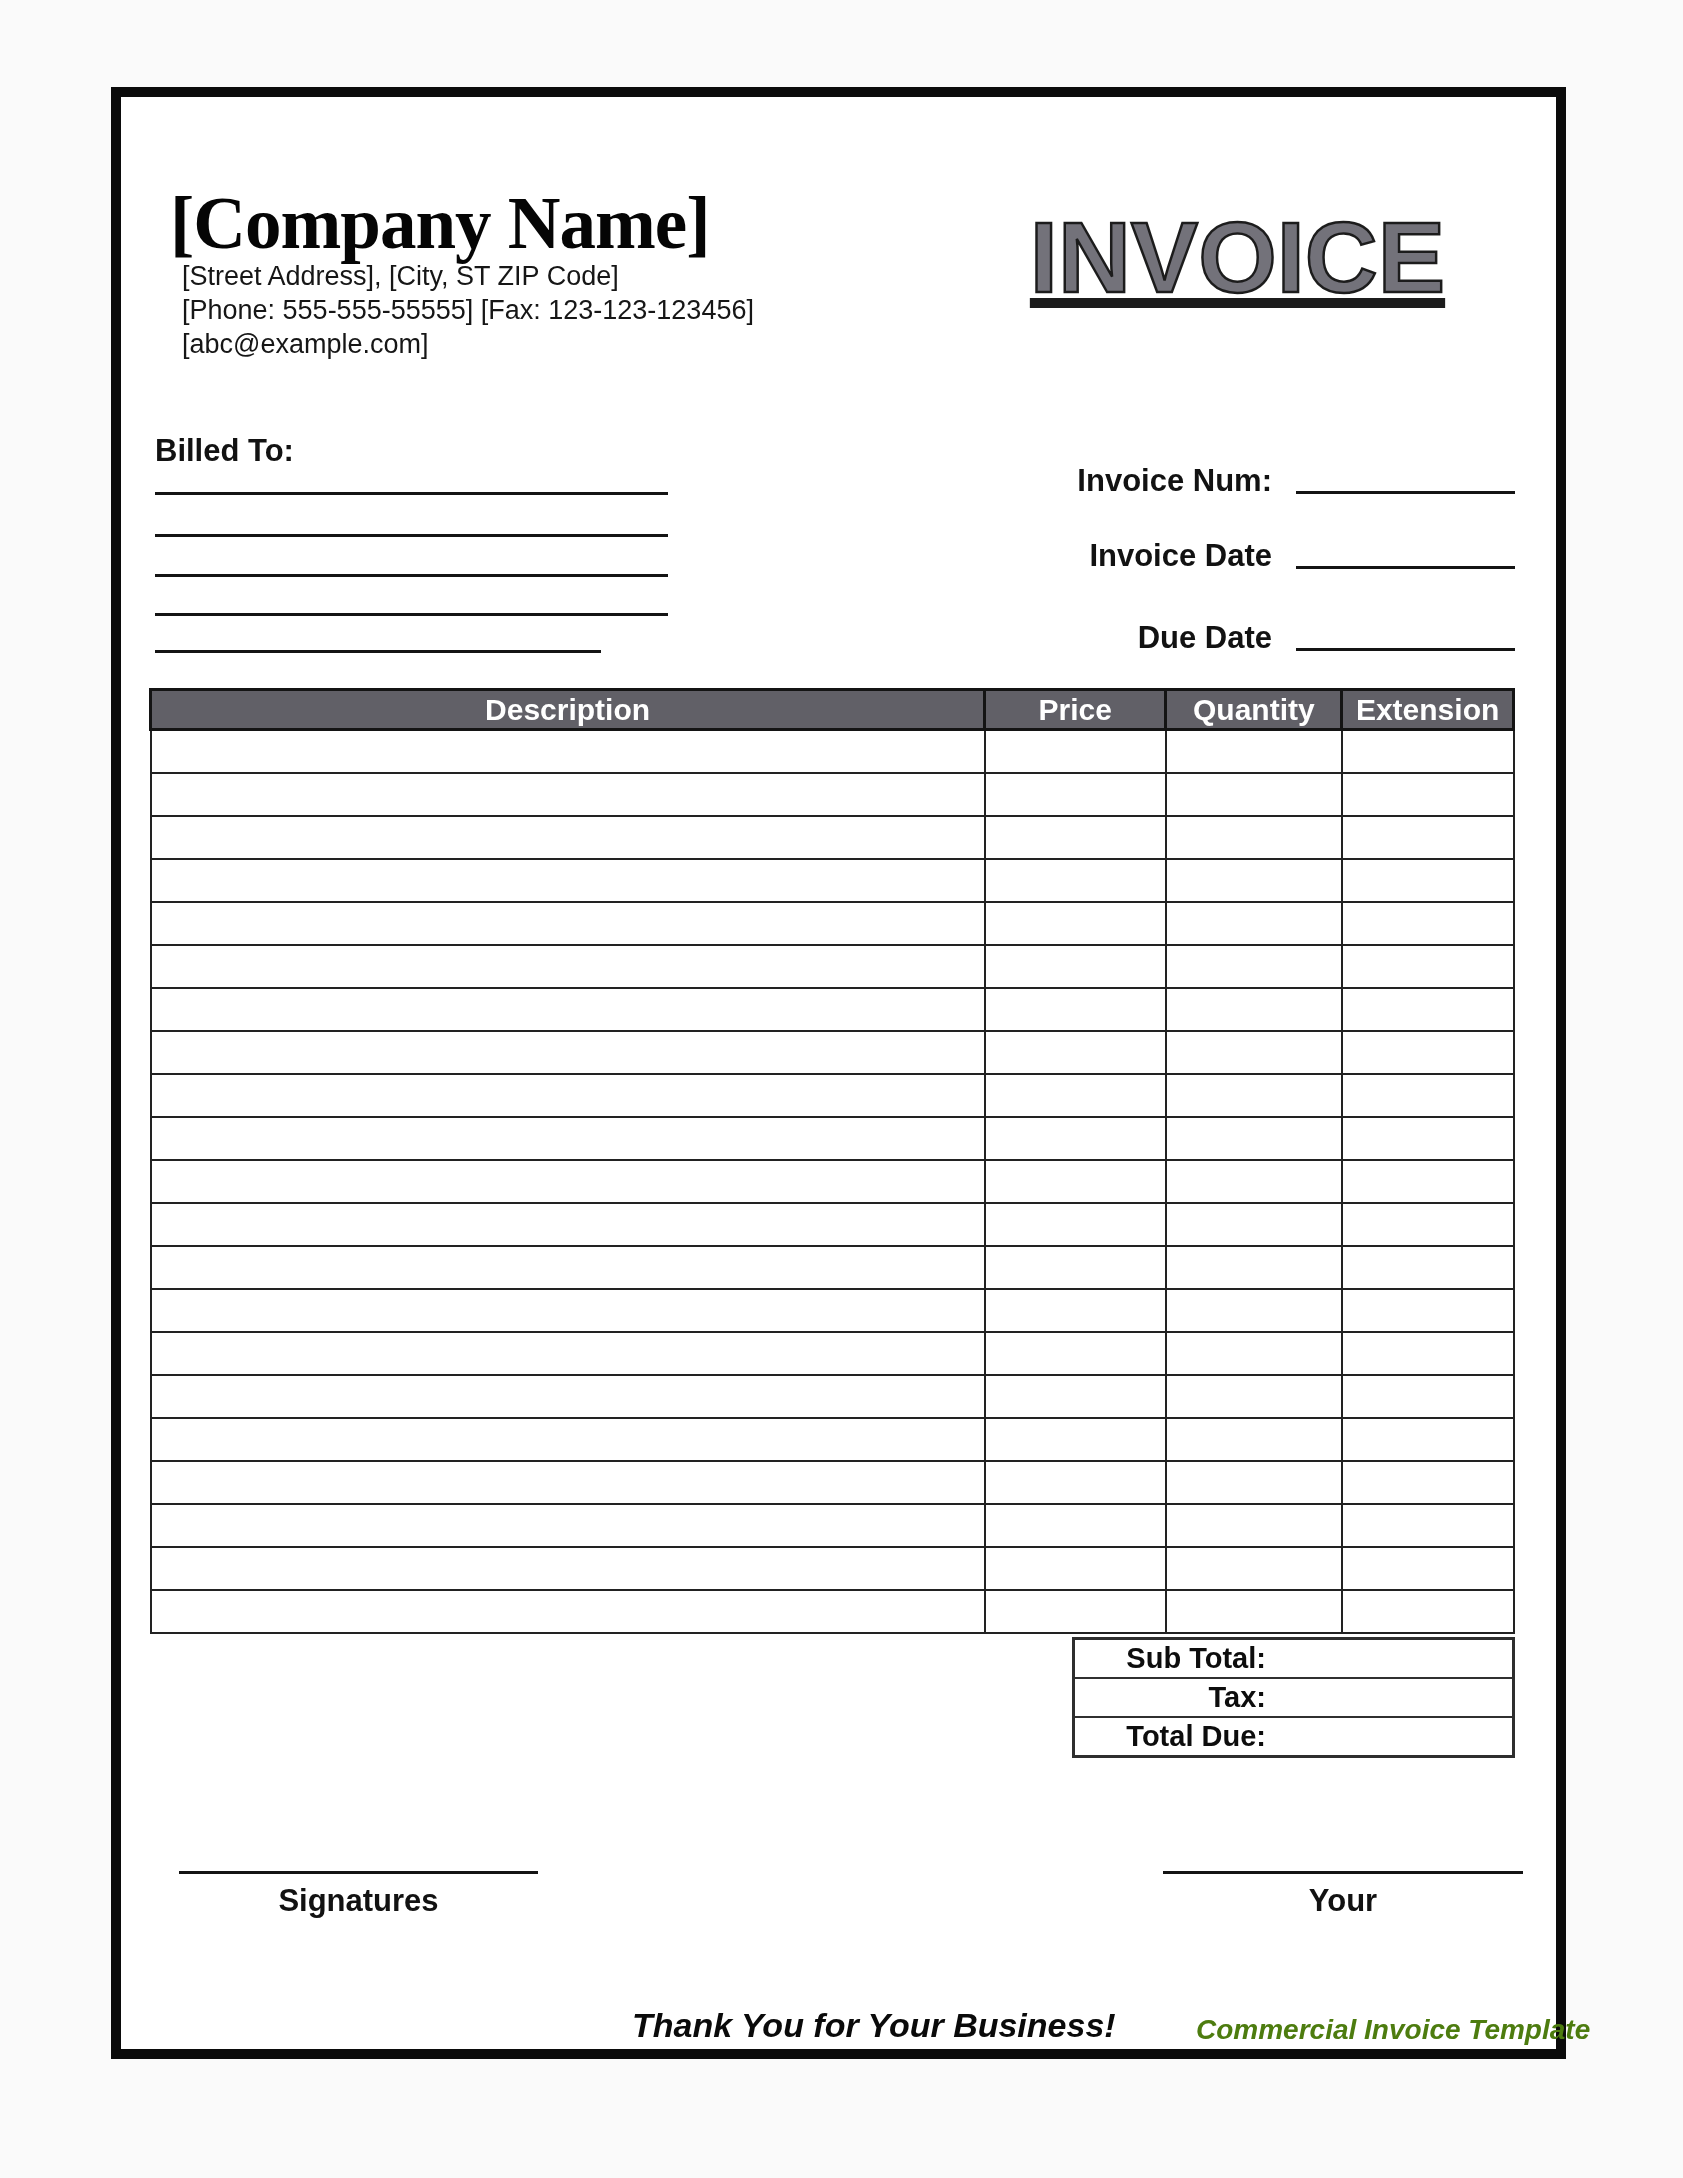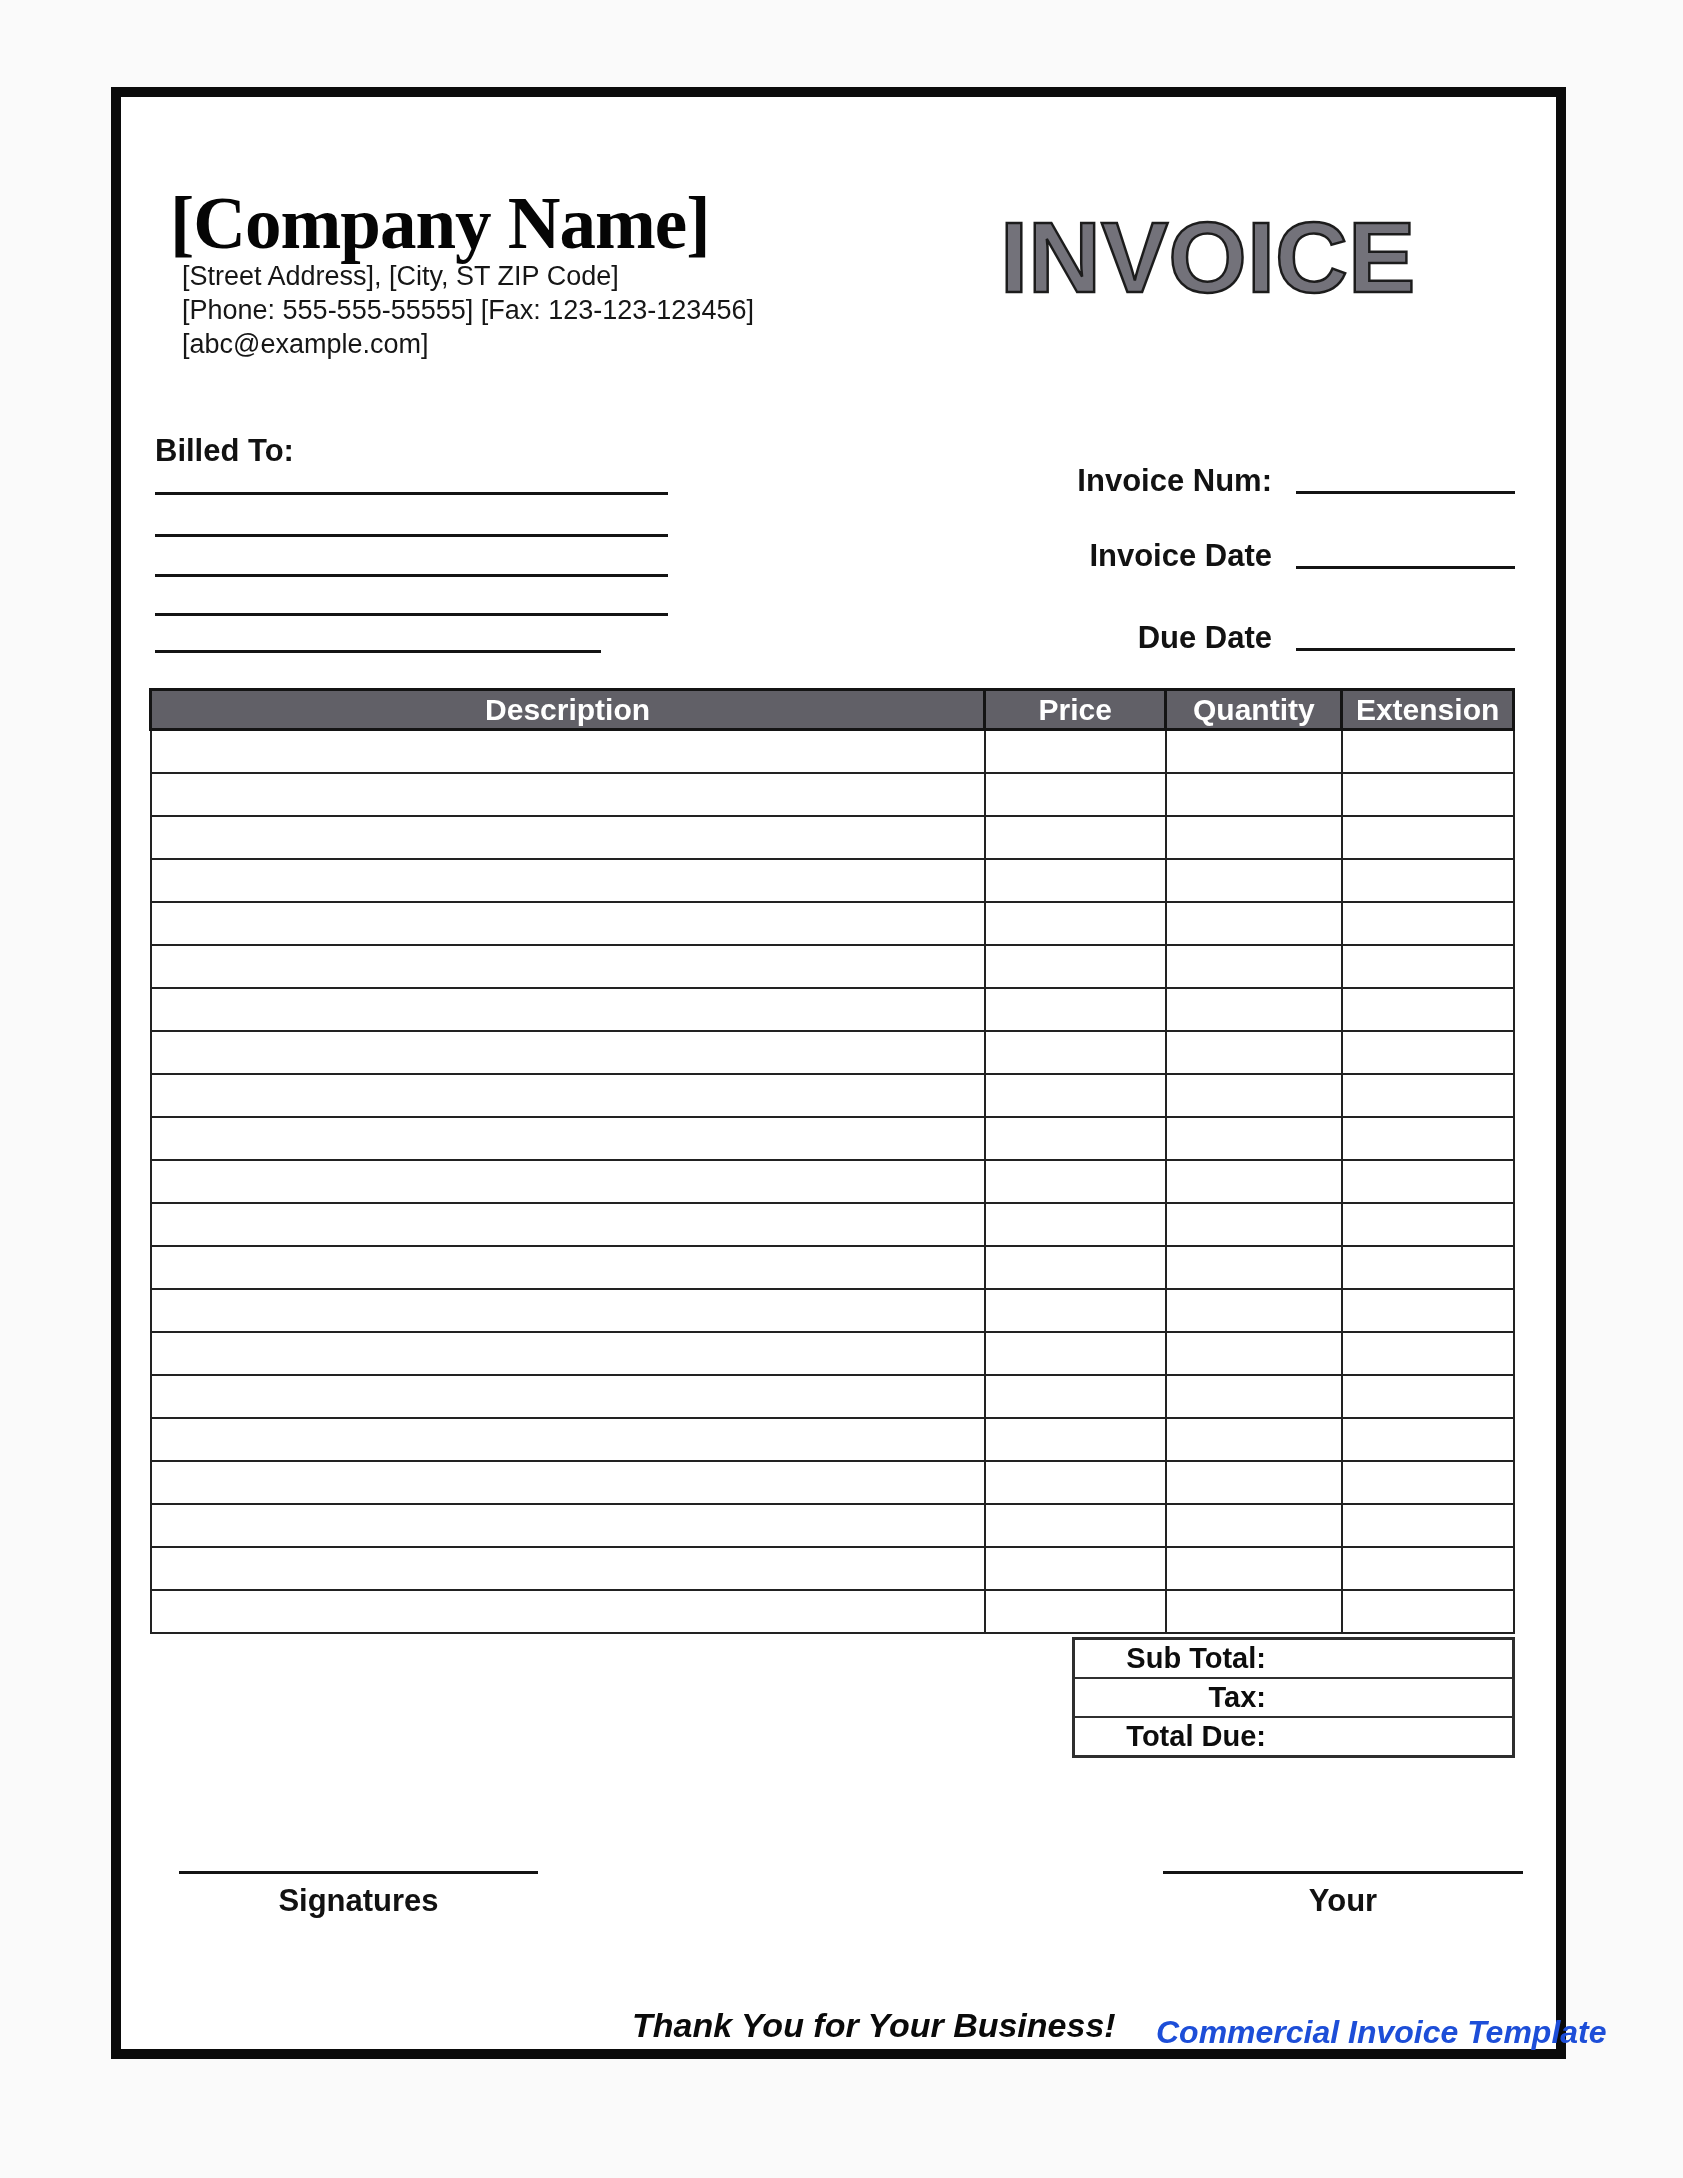--- a/index.html
+++ b/index.html
@@ -20,23 +20,23 @@
     font-family:"Liberation Serif",serif;font-weight:bold;
     font-size:73px;line-height:75px;letter-spacing:-1px;color:#050505;
   }
   .company-address{
     position:absolute;left:182px;top:259px;
     font-size:27px;line-height:34px;color:#161616;
   }
   
   .invoice-title{
     position:absolute;left:1000px;top:208px;width:475px;
-    font-size:101px;line-height:99px;font-weight:bold;
+    font-size:101px;line-height:99px;font-weight:bold;text-align:center;
     color:var(--invoice-title-gray,#73727a);
-    -webkit-text-stroke:2.5px #1c1c1c;letter-spacing:0px;
+    -webkit-text-stroke:2.5px #1c1c1c;letter-spacing:0px;text-decoration:underline;
   }
   
   .billed-to-label{position:absolute;left:155px;top:433px;font-size:31px;font-weight:bold;}
   .bline{position:absolute;height:3px;background:var(--line-black,#141414);}
   
   .meta-row{
     position:absolute;left:990px;width:525px;
     display:flex;justify-content:flex-end;align-items:flex-end;gap:24px;
   }
   .meta-label{font-size:31px;font-weight:bold;white-space:nowrap;}
@@ -67,22 +67,22 @@
   .tlabel{width:43.4%;text-align:right;padding-right:28px !important;
     font-size:29px;font-weight:bold;color:#0d0d0d;}
   
   .sig-label{position:absolute;font-size:31px;font-weight:bold;text-align:center;}
   
   .thank-you{
     position:absolute;left:632px;top:2006px;
     font-size:34px;font-weight:bold;font-style:italic;color:#0a0a0a;
   }
   .template-name{
-    position:absolute;left:1156px;top:2014px;
-    font-size:32px;font-weight:bold;font-style:italic;color:#1d4ed8;
+    position:absolute;left:1196px;top:2014px;
+    font-size:28px;font-weight:bold;font-style:italic;color:#4d7c0f;
   }
 </style>
 </head>
 <body>
 
 <div class="page">
   <div class="frame"></div>
 
   <div class="company-name">[Company Name]</div>
   <div class="company-address">

